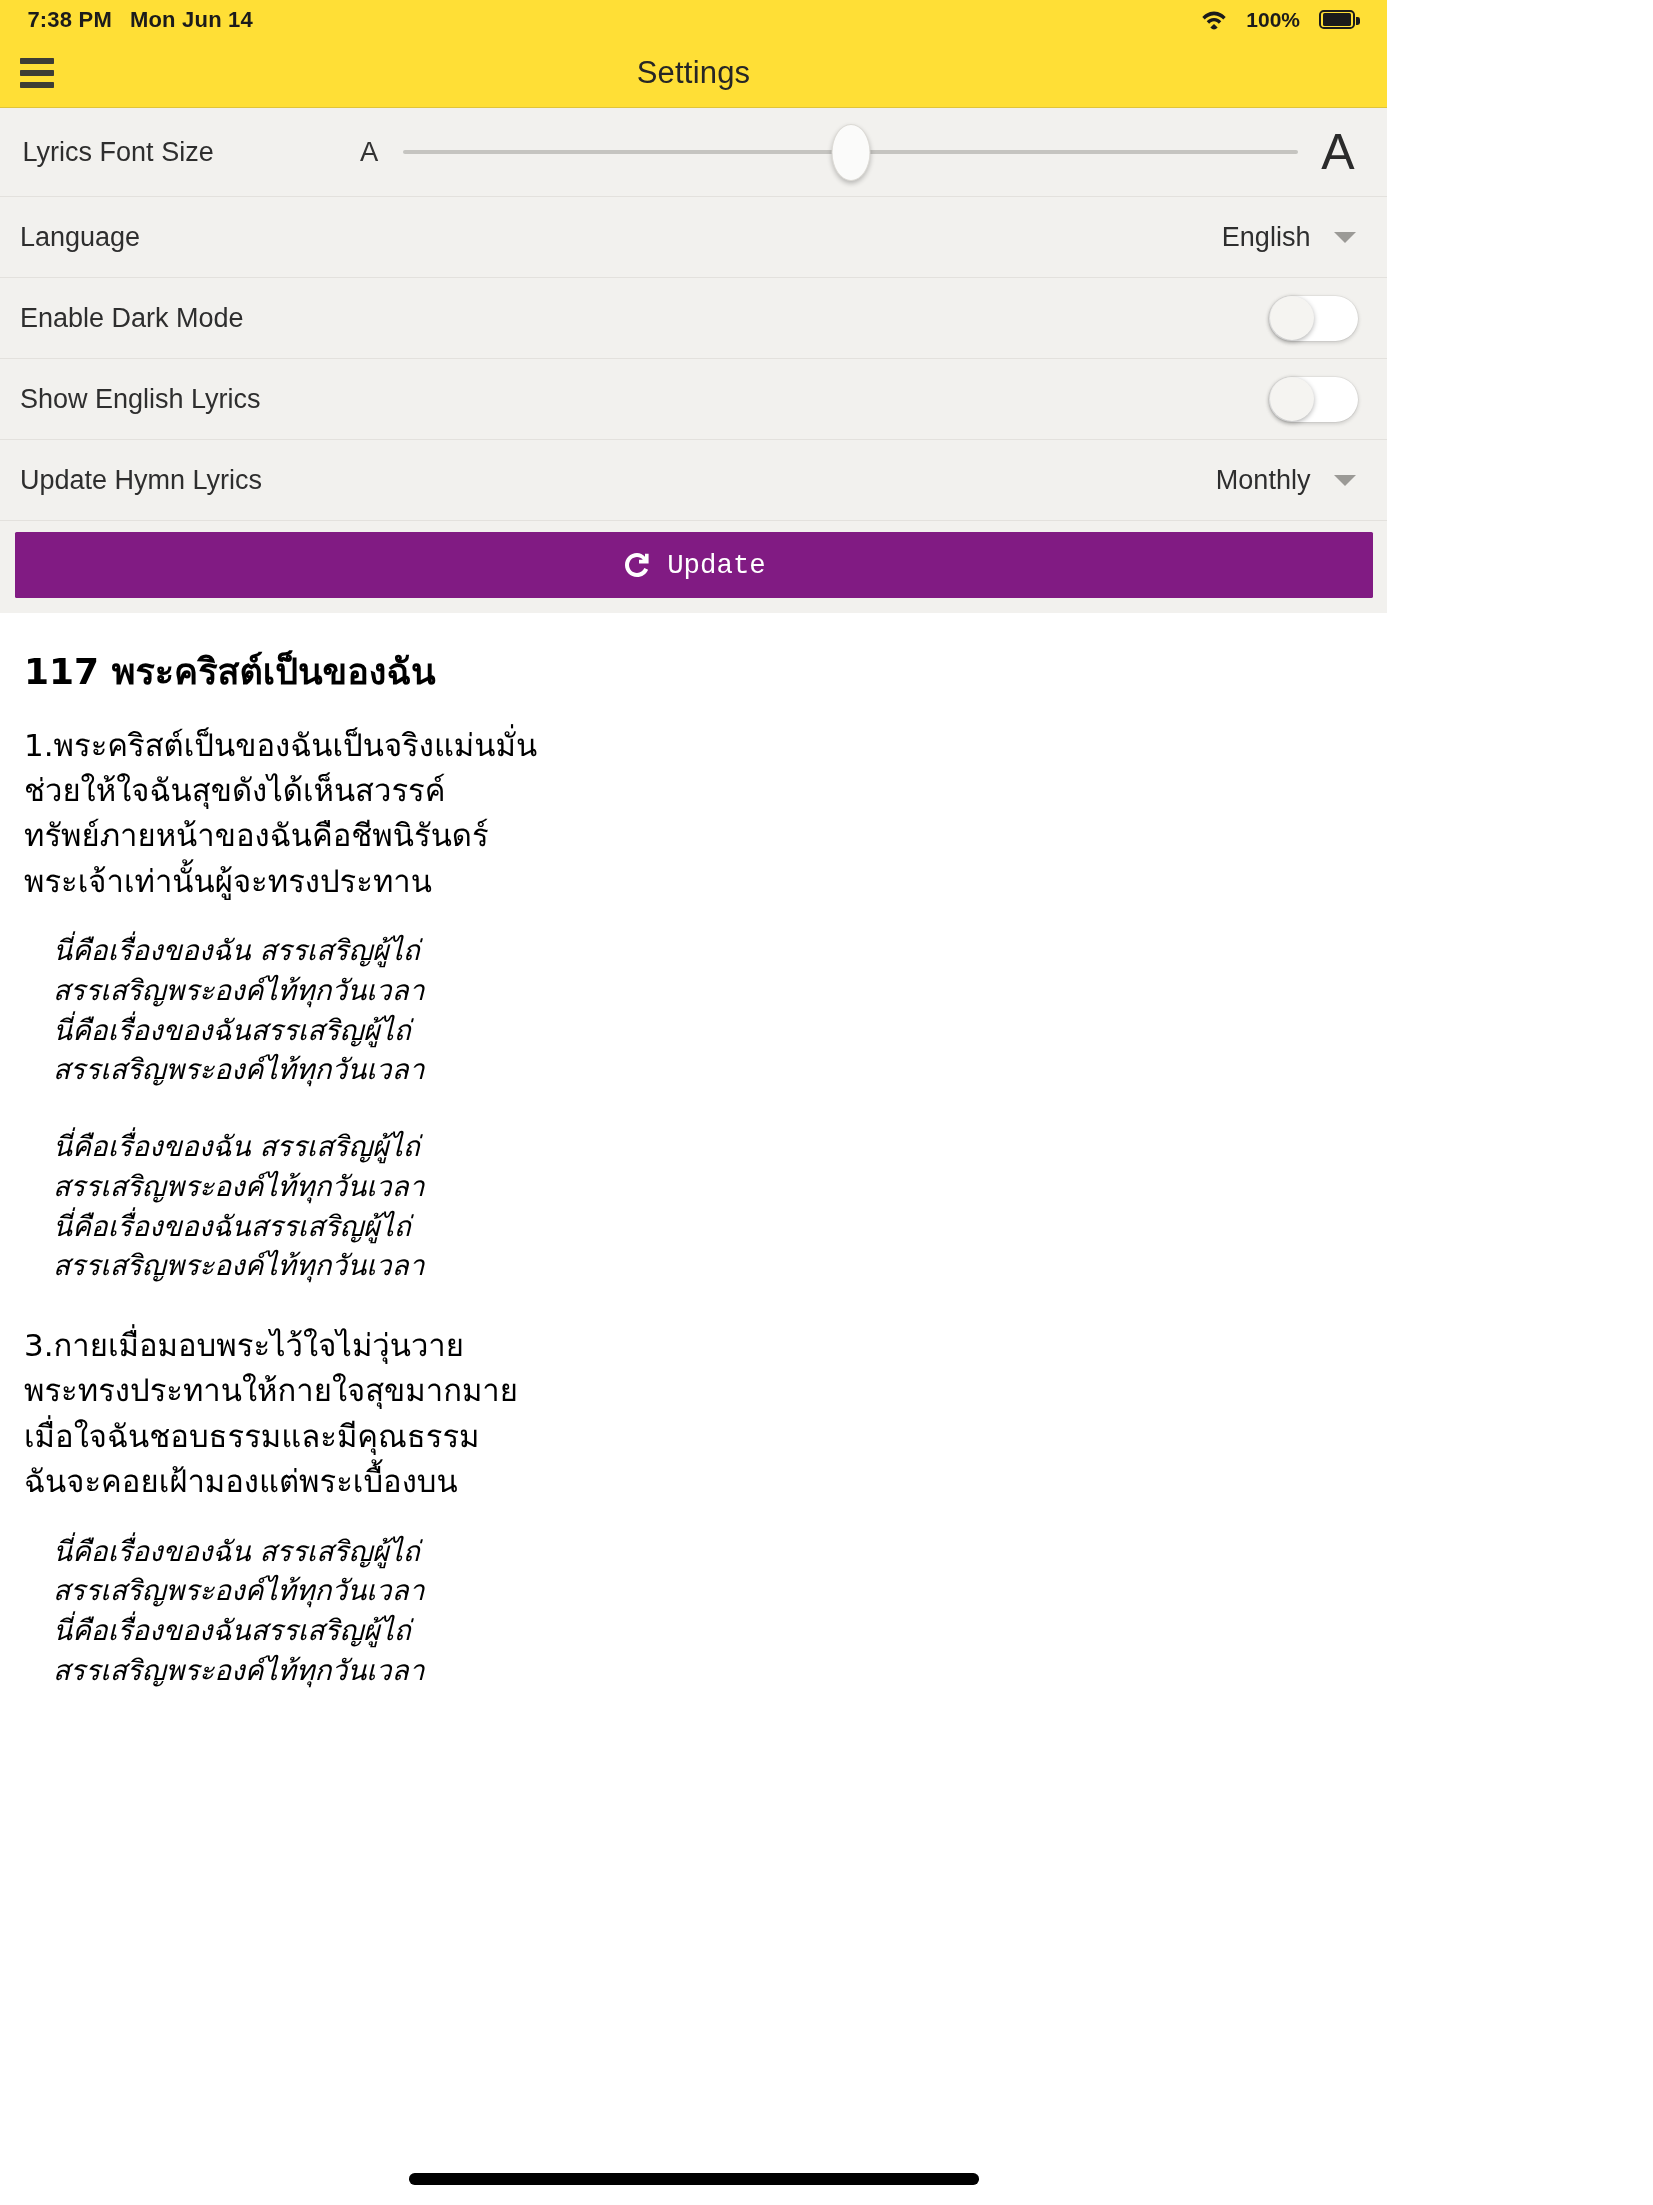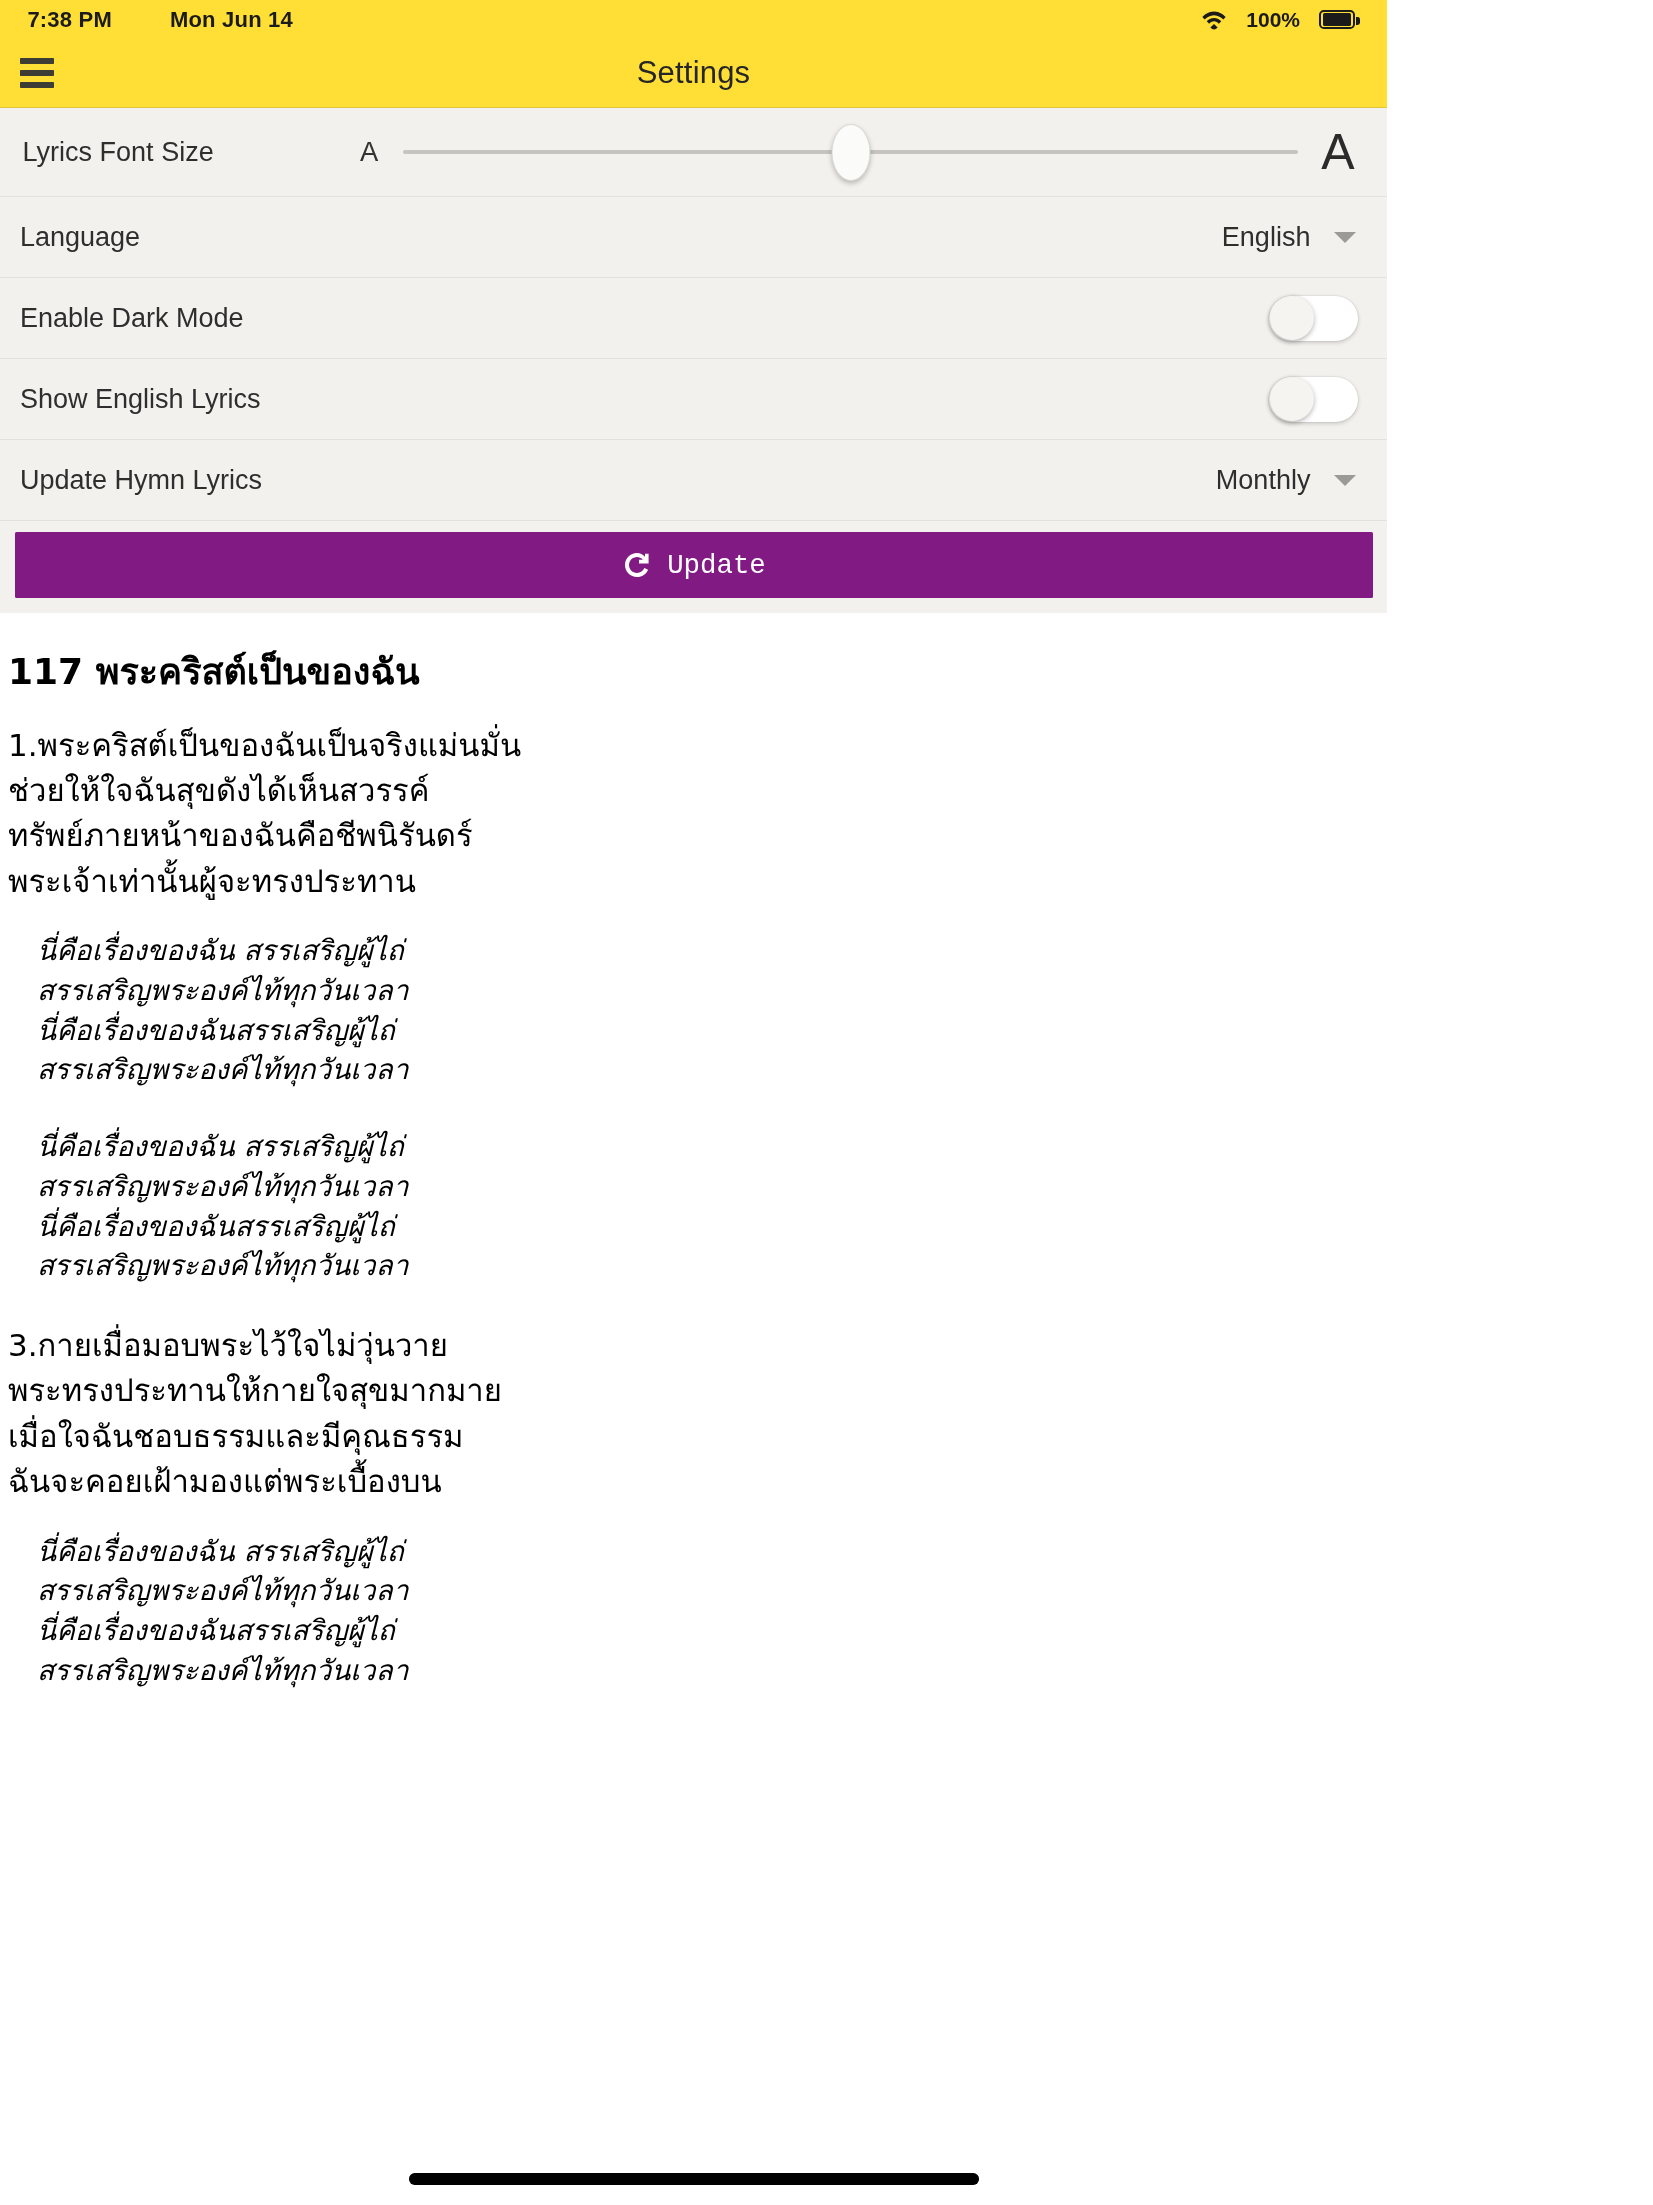--- a/index.html
+++ b/index.html
@@ -39,21 +39,20 @@
     font-size: 22px;
     font-weight: bold;
     color: #1b1b1b;
     letter-spacing: 0.2px;
   }
   .status-date {
     font-size: 22px;
     font-weight: bold;
     color: #1b1b1b;
     letter-spacing: 0.2px;
-    margin-left: 40px;
   }
   .status-spacer { flex: 1 1 auto; }
   .status-right {
     display: flex;
     align-items: center;
     gap: 19px;
   }
   .wifi-icon {
     width: 26px;
     height: 21px;
@@ -263,21 +262,21 @@
     justify-content: center;
     gap: 14px;
     cursor: pointer;
   }
   .refresh-icon { width: 32px; height: 32px; display: block; }
 
   
   .lyrics {
     flex: 1 1 auto;
     background: #ffffff;
-    padding: 36px 24px 0 8px;
+    padding: 36px 24px 0 24px;
     overflow: hidden;
   }
   .hymn-title {
     font-family: "DejaVu Sans", sans-serif;
     font-size: 36px;
     font-weight: bold;
     color: #000;
     line-height: 1.25;
     margin-bottom: 29px;
   }

